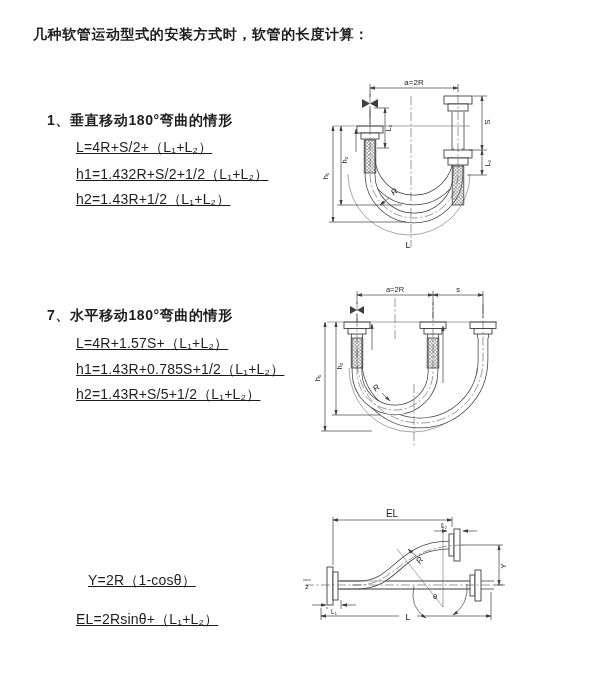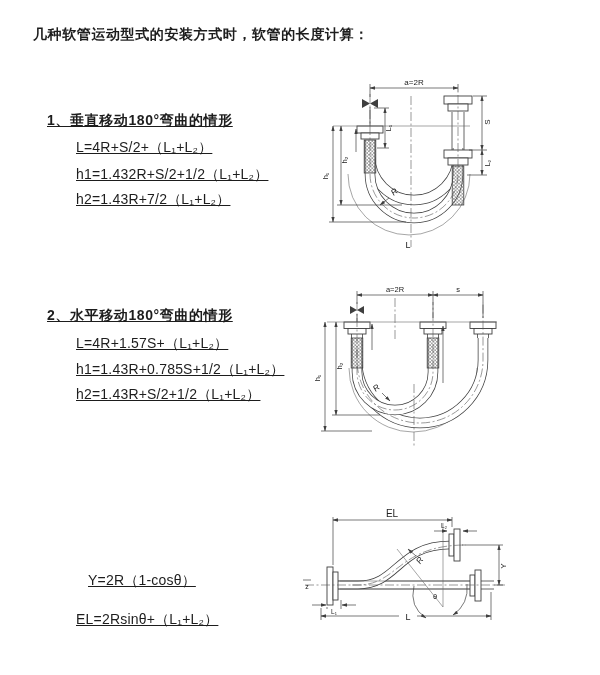--- a/index.html
+++ b/index.html
@@ -1,20 +1,20 @@
 <!DOCTYPE html>
 <html><head>
 <meta charset="utf-8">
 <style>
   html,body{margin:0;padding:0;background:#fff;}
   .page{position:relative;width:600px;height:675px;background:#ffffff;overflow:hidden;
         font-family:"Liberation Sans","DejaVu Sans",sans-serif;color:#1d1d1d;}
   .t{position:absolute;white-space:nowrap;line-height:1;}
   .title{font-size:14px;font-weight:bold;letter-spacing:0.6px;}
-  .h{font-size:14px;font-weight:bold;letter-spacing:0.6px;text-decoration:underline;}
+  .h{font-size:14px;font-weight:bold;letter-spacing:0.6px;}
   .f{font-size:14px;letter-spacing:0.2px;text-decoration:underline;}
   svg{position:absolute;left:0;top:0;}
   .ln{stroke:#3f3f3f;stroke-width:0.8;fill:none;}
   .thin{stroke:#6a6a6a;stroke-width:0.6;fill:none;}
   .cl{stroke:#555;stroke-width:0.6;fill:none;stroke-dasharray:9 2.5 2 2.5;}
   .dim{stroke:#3f3f3f;stroke-width:0.7;fill:none;}
   .tube{stroke:#3f3f3f;fill:none;}
   .tubew{stroke:#ffffff;fill:none;}
   .part{fill:#ffffff;stroke:#3f3f3f;stroke-width:0.9;}
   .lb{fill:#222;font-family:"Liberation Sans","DejaVu Sans",sans-serif;}
@@ -22,26 +22,26 @@
 </head>
 <body>
 
 <div class="page">
 
   <div class="t title" style="left:33px;top:27px">几种软管运动型式的安装方式时，软管的长度计算：</div>
 
   <div class="t h" style="left:47px;top:113px">1、垂直移动180°弯曲的情形</div>
   <div class="t f" style="left:76px;top:140px">L=4R+S/2+（L₁+L₂）</div>
   <div class="t f" style="left:76px;top:167px">h1=1.432R+S/2+1/2（L₁+L₂）</div>
-  <div class="t f" style="left:76px;top:192px">h2=1.43R+7/2（L₁+L₂）</div>
-
-  <div class="t h" style="left:47px;top:308px">2、水平移动180°弯曲的情形</div>
+  <div class="t f" style="left:76px;top:192px">h2=1.43R+1/2（L₁+L₂）</div>
+
+  <div class="t h" style="left:47px;top:308px">7、水平移动180°弯曲的情形</div>
   <div class="t f" style="left:76px;top:336px">L=4R+1.57S+（L₁+L₂）</div>
   <div class="t f" style="left:76px;top:362px">h1=1.43R+0.785S+1/2（L₁+L₂）</div>
-  <div class="t f" style="left:76px;top:387px">h2=1.43R+S/2+1/2（L₁+L₂）</div>
+  <div class="t f" style="left:76px;top:387px">h2=1.43R+S/5+1/2（L₁+L₂）</div>
 
   <div class="t f" style="left:88px;top:573px">Y=2R（1-cosθ）</div>
   <div class="t f" style="left:76px;top:612px">EL=2Rsinθ+（L₁+L₂）</div>
 
   <svg width="600" height="675" viewBox="0 0 600 675">
     <defs>
       <marker id="arw" viewBox="0 0 10 10" refX="9.2" refY="5" markerWidth="8" markerHeight="8" orient="auto-start-reverse">
         <path d="M0,2 L10,5 L0,8 Z" fill="#3f3f3f"></path>
       </marker>
       <pattern id="hatch" width="3.4" height="3.4" patternUnits="userSpaceOnUse">

